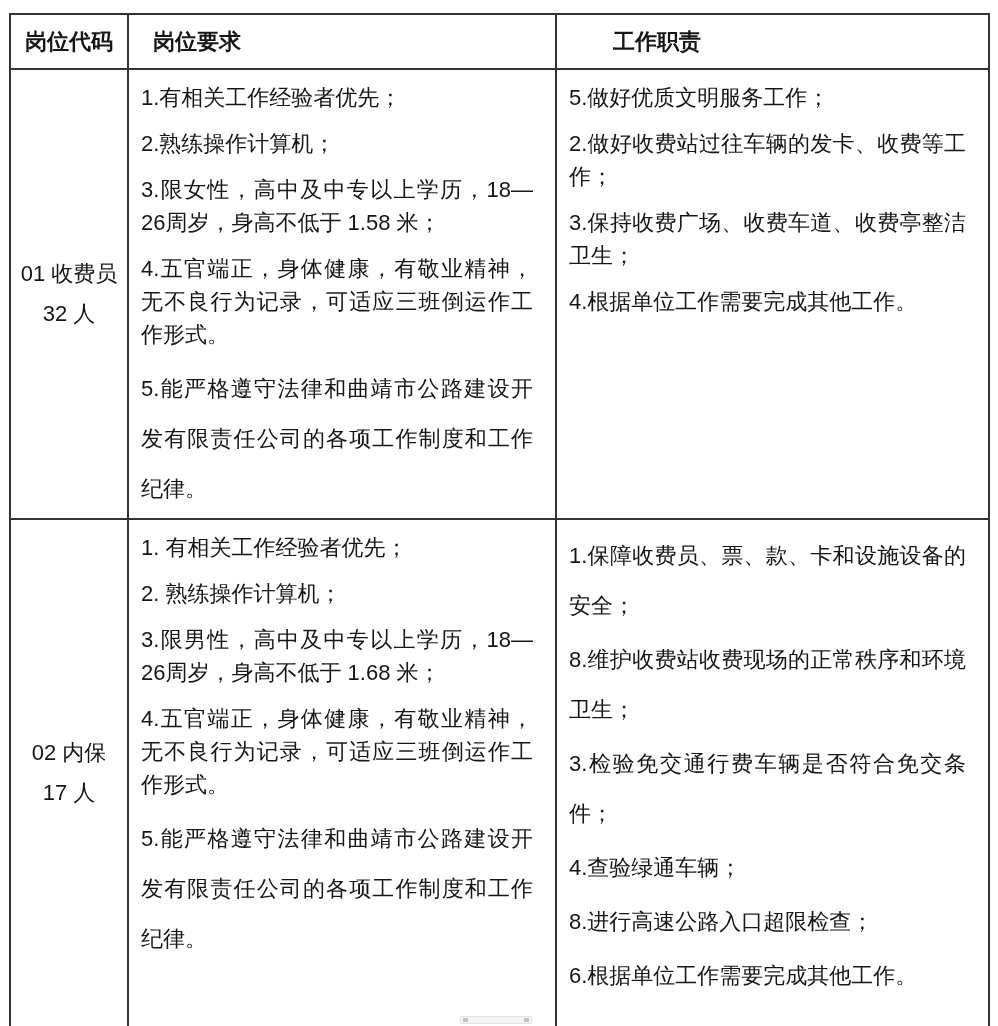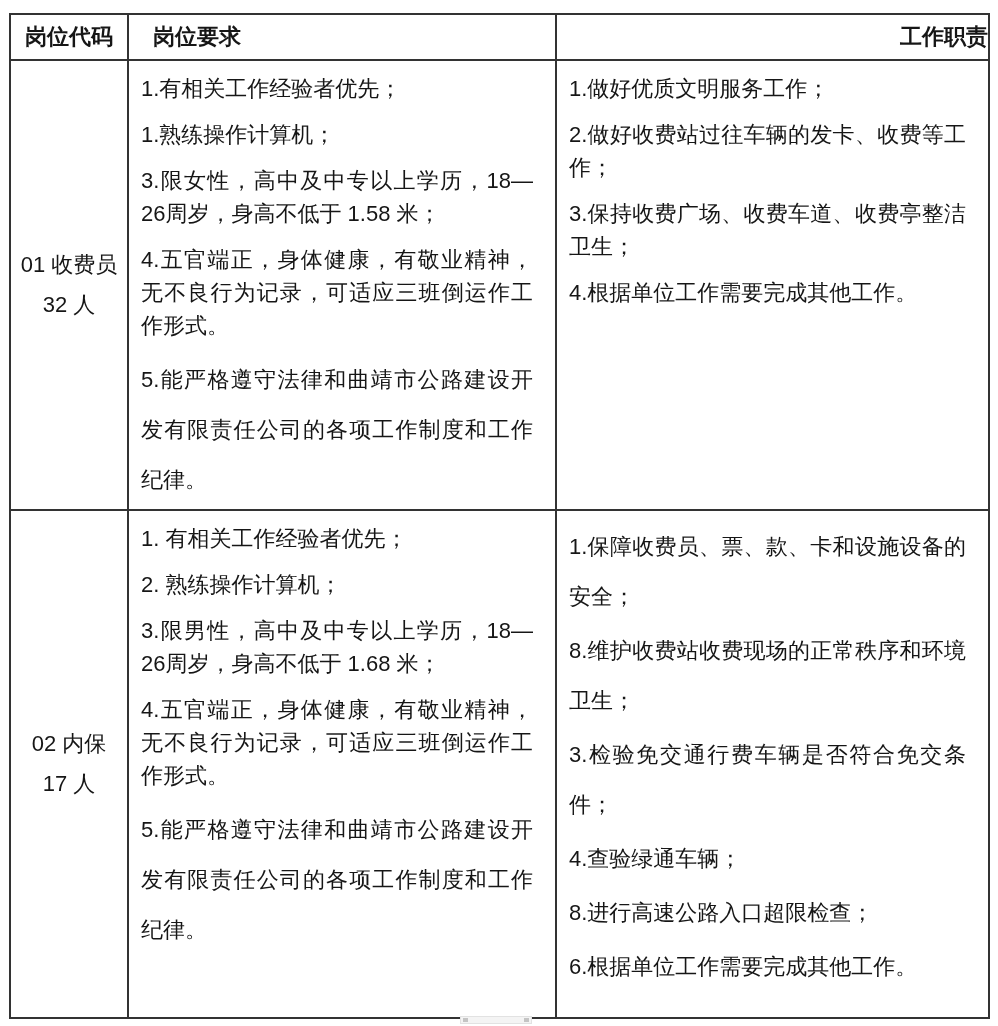--- a/index.html
+++ b/index.html
@@ -19,30 +19,30 @@
   }
   .job-table th, .job-table td {
     border: 2px solid #333333;
     padding: 0;
     overflow: hidden;
   }
   col.c-code { width: 118px; }
   col.c-req  { width: 428px; }
   col.c-duty { width: 433px; }
 
-  tr.header-row { height: 46px; margin-left: 48px; }
+  tr.header-row { height: 55px; margin-left: 48px; }
   .job-table th {
     font-size: 22px;
     font-weight: bold;
     vertical-align: middle;
     white-space: nowrap;
   }
   th.h-code { text-align: center; }
   th.h-req  { text-align: left; padding-left: 24px; }
-  th.h-duty { text-align: right; }
+  th.h-duty { text-align: left; padding-left: 56px; }
 
   tr.row-1 { height: 437px; }
   tr.row-2 { height: 508px; }
 
   td.cell-code {
     vertical-align: middle;
     text-align: center;
     font-size: 22px;
   }
   td.cell-code.r1 { }
@@ -99,27 +99,27 @@
       <th class="h-duty">工作职责</th>
     </tr>
 
     <tr class="row-1">
       <td class="cell-code r1">
         <span class="code-line">01 收费员</span>
         <span class="code-line">32 人</span>
       </td>
       <td class="cell-body">
         <p>1.有相关工作经验者优先；</p>
-        <p>1.熟练操作计算机；</p>
+        <p>2.熟练操作计算机；</p>
         <p>3.限女性，高中及中专以上学历，18—26周岁，身高不低于 1.58 米；</p>
         <p>4.五官端正，身体健康，有敬业精神，无不良行为记录，可适应三班倒运作工作形式。</p>
         <p class="wide gap-top">5.能严格遵守法律和曲靖市公路建设开发有限责任公司的各项工作制度和工作纪律。</p>
       </td>
       <td class="cell-body">
-        <p>1.做好优质文明服务工作；</p>
+        <p>5.做好优质文明服务工作；</p>
         <p>2.做好收费站过往车辆的发卡、收费等工作；</p>
         <p>3.保持收费广场、收费车道、收费亭整洁卫生；</p>
         <p>4.根据单位工作需要完成其他工作。</p>
       </td>
     </tr>
 
     <tr class="row-2">
       <td class="cell-code r2">
         <span class="code-line">02 内保</span>
         <span class="code-line">17 人</span>

